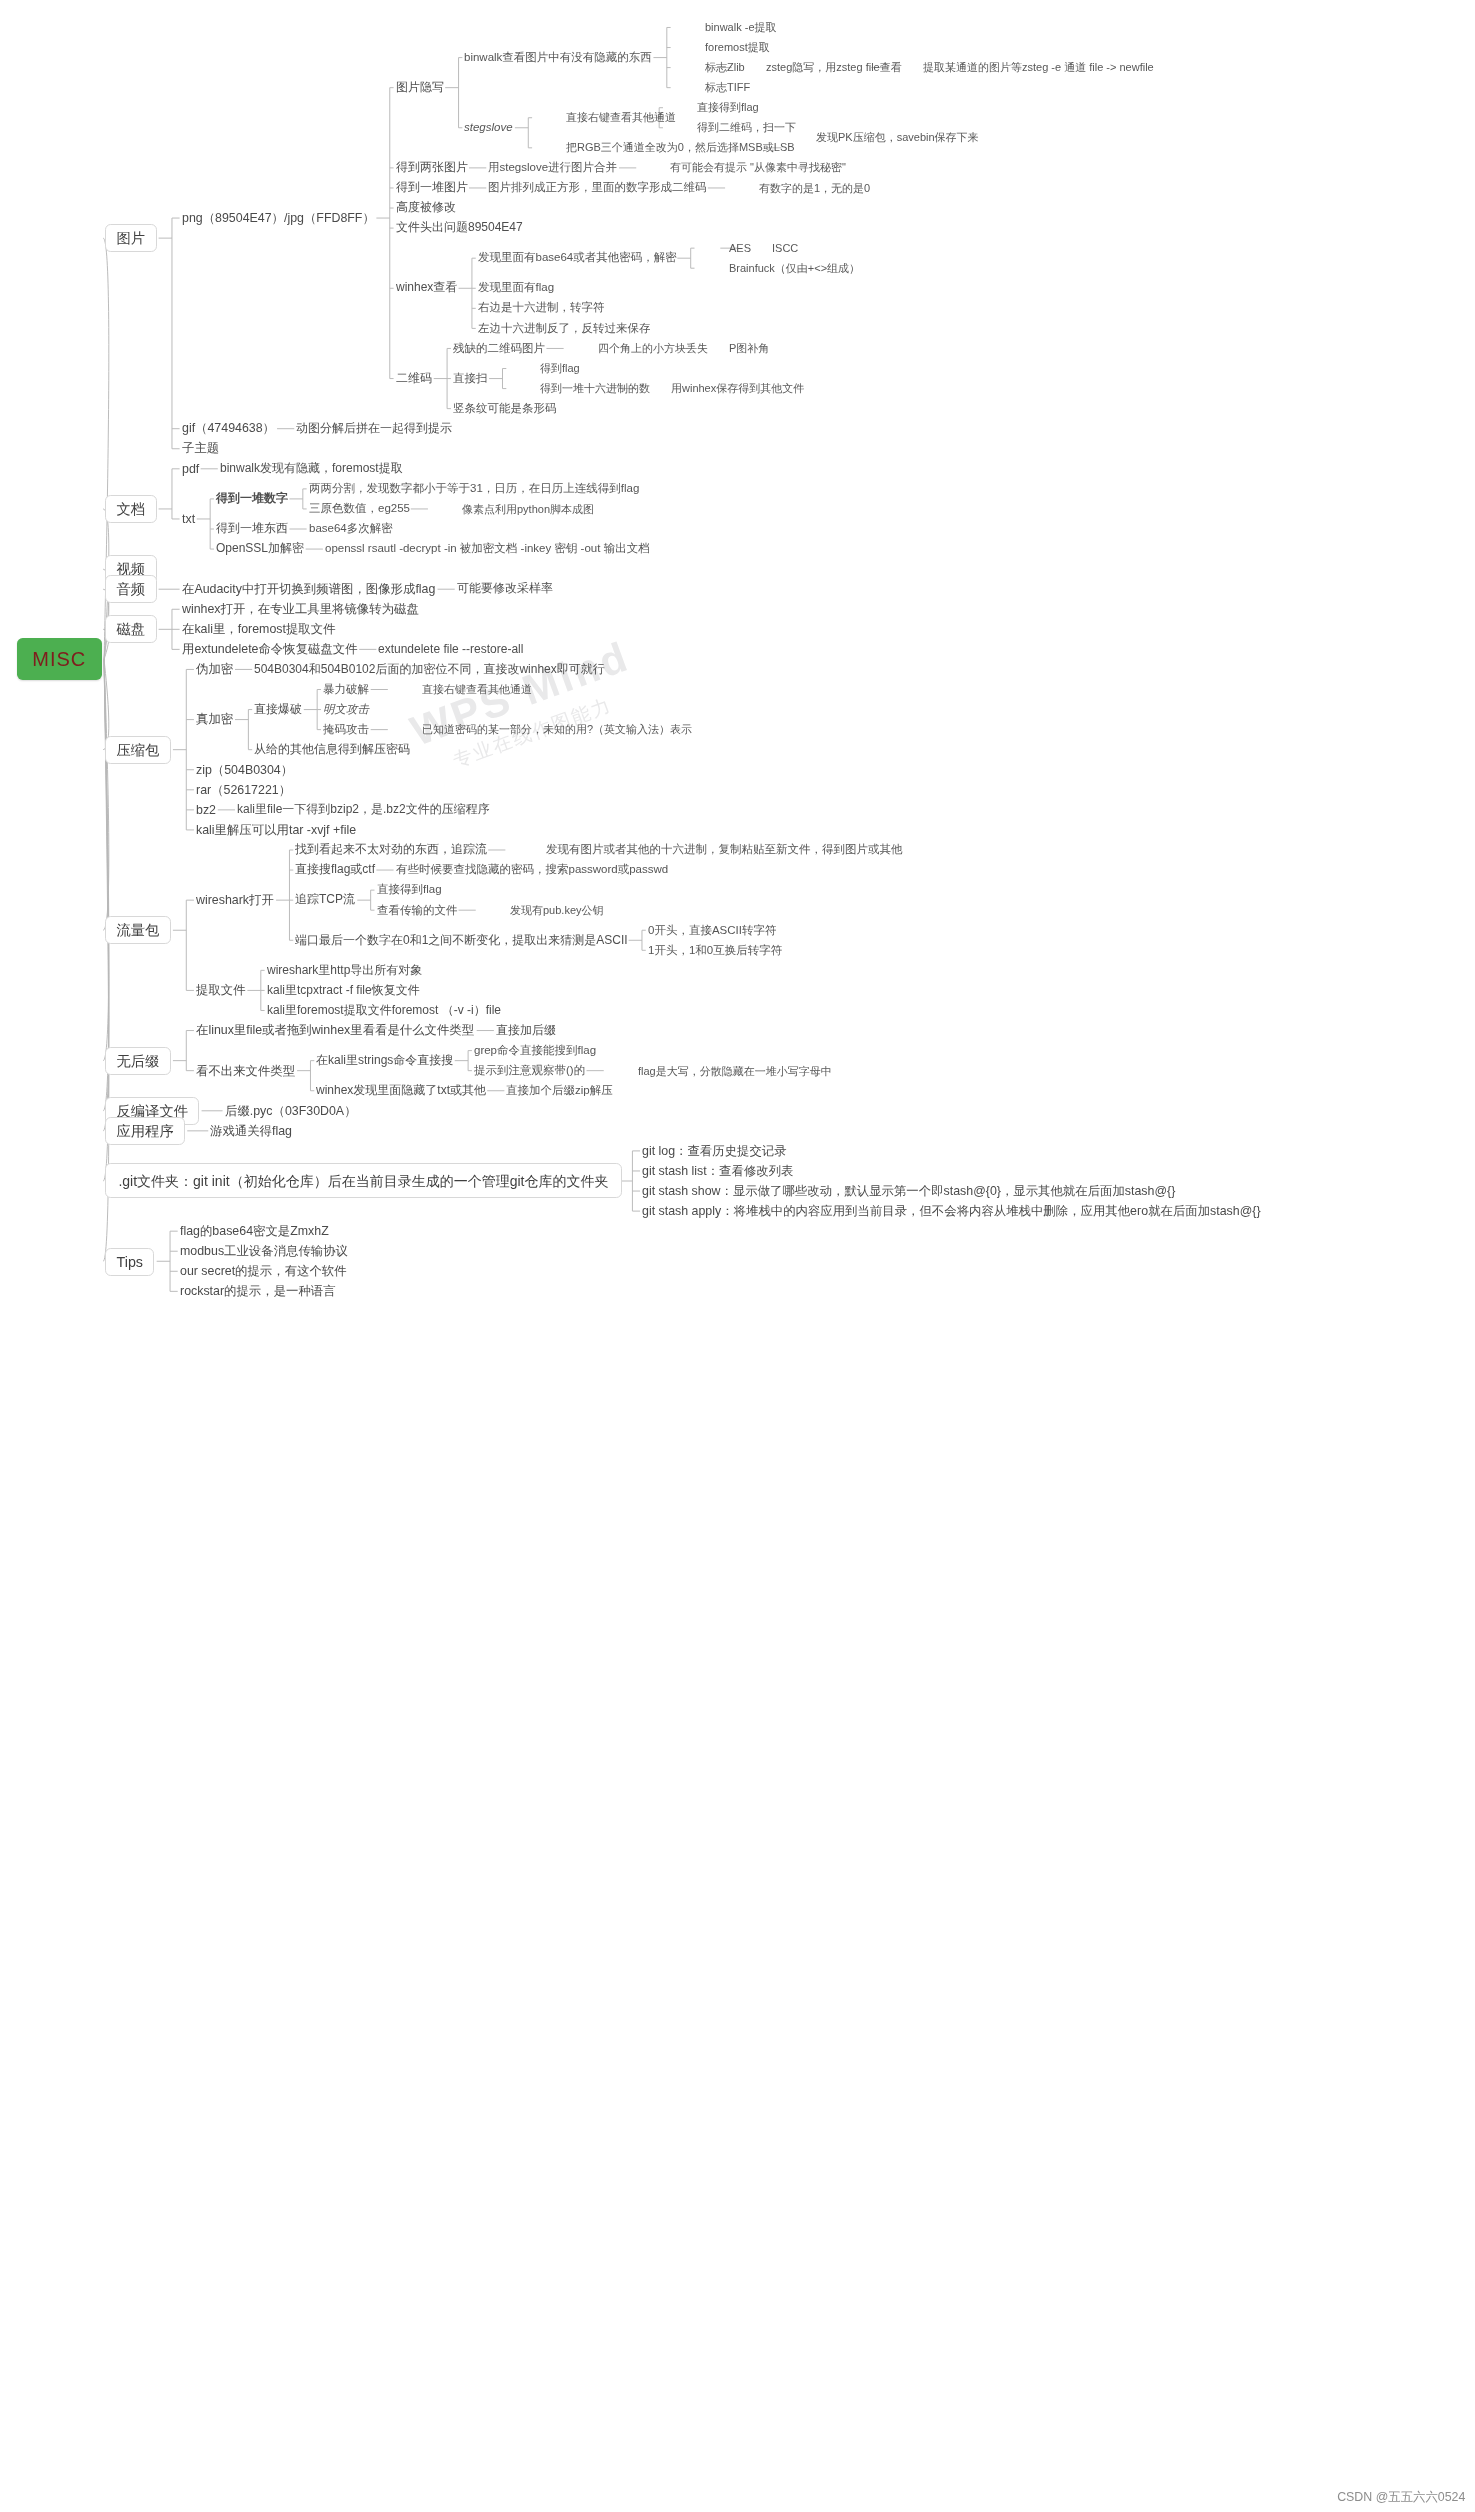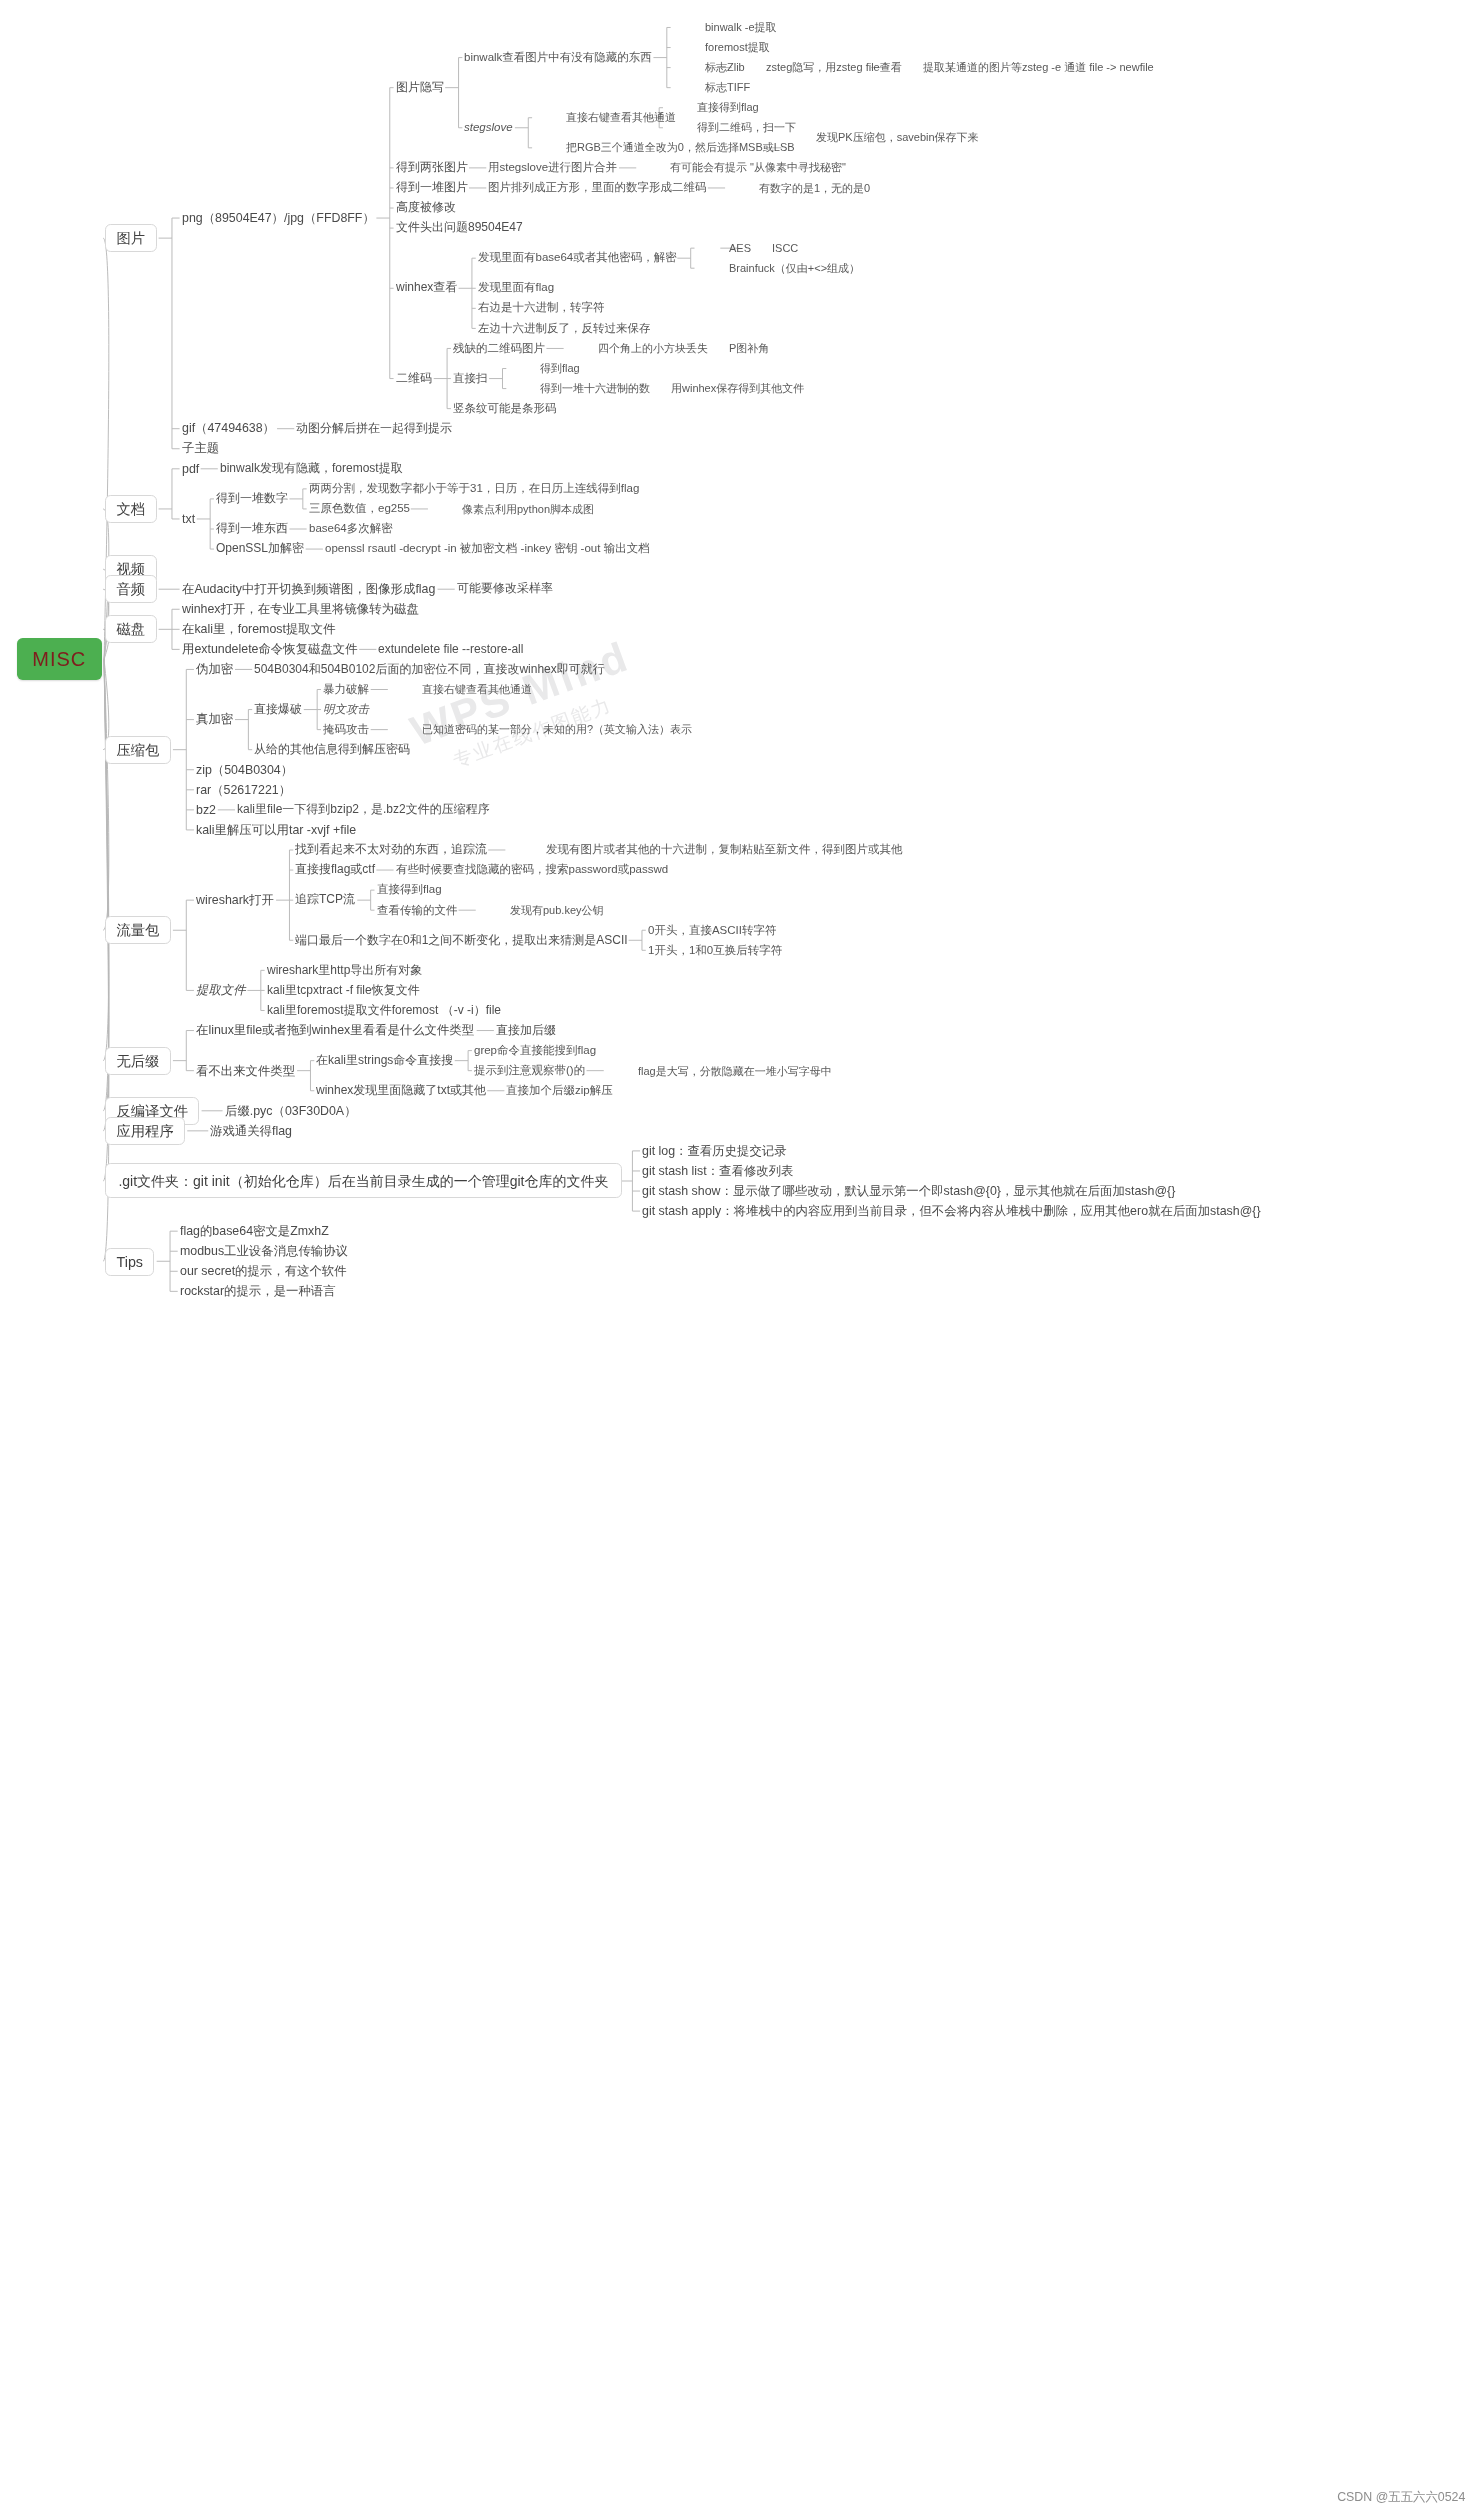--- a/index.html
+++ b/index.html
@@ -311,21 +311,21 @@
       <div class="node lvl5" style="left: 508px; top: 382px;">得到一堆十六进制的数</div>
       <div class="node lvl5" style="left: 639px; top: 382px;">用winhex保存得到其他文件</div>
       <div class="node lvl4" style="left: 453px; top: 402px;">竖条纹可能是条形码</div>
       <div class="node lvl2" style="left: 182px; top: 421px;">gif（47494638）</div>
       <div class="node lvl3" style="left: 296px; top: 422px;">动图分解后拼在一起得到提示</div>
       <div class="node lvl2" style="left: 182px; top: 441px;">子主题</div>
       <div class="node lvl1" style="left: 105px; top: 495px;">文档</div>
       <div class="node lvl2" style="left: 182px; top: 462px;">pdf</div>
       <div class="node lvl3" style="left: 220px; top: 462px;">binwalk发现有隐藏，foremost提取</div>
       <div class="node lvl2" style="left: 182px; top: 512px;">txt</div>
-      <div class="node lvl3" style="left: 216px; top: 492px;">得到一堆数字</div>
+      <div class="node lvl3" style="left: 216px; top: 492px; font-weight: bold;">得到一堆数字</div>
       <div class="node lvl4" style="left: 309px; top: 482px;">两两分割，发现数字都小于等于31，日历，在日历上连线得到flag</div>
       <div class="node lvl4" style="left: 309px; top: 502px;">三原色数值，eg255</div>
       <div class="node lvl5" style="left: 430px; top: 503px;">像素点利用python脚本成图</div>
       <div class="node lvl3" style="left: 216px; top: 522px; text-align: center;">得到一堆东西</div>
       <div class="node lvl4" style="left: 309px; top: 522px;">base64多次解密</div>
       <div class="node lvl3" style="left: 216px; top: 542px;">OpenSSL加解密</div>
       <div class="node lvl4" style="left: 325px; top: 542px;">openssl rsautl -decrypt -in 被加密文档 -inkey 密钥 -out 输出文档</div>
       <div class="node lvl1" style="left: 105px; top: 555px;">视频</div>
       <div class="node lvl1" style="left: 105px; top: 575px;">音频</div>
       <div class="node lvl2" style="left: 182px; top: 582px;">在Audacity中打开切换到频谱图，图像形成flag</div>
@@ -357,21 +357,21 @@
       <div class="node lvl4" style="left: 507px; top: 843px; margin-left: 39px;">发现有图片或者其他的十六进制，复制粘贴至新文件，得到图片或其他</div>
       <div class="node lvl3" style="left: 295px; top: 863px;">直接搜flag或ctf</div>
       <div class="node lvl4" style="left: 396px; top: 863px;">有些时候要查找隐藏的密码，搜索password或passwd</div>
       <div class="node lvl3" style="left: 295px; top: 893px;">追踪TCP流</div>
       <div class="node lvl4" style="left: 377px; top: 883px;">直接得到flag</div>
       <div class="node lvl4" style="left: 377px; top: 904px;">查看传输的文件</div>
       <div class="node lvl5" style="left: 478px; top: 904px;">发现有pub.key公钥</div>
       <div class="node lvl3" style="left: 295px; top: 934px;">端口最后一个数字在0和1之间不断变化，提取出来猜测是ASCII</div>
       <div class="node lvl4" style="left: 648px; top: 924px;">0开头，直接ASCII转字符</div>
       <div class="node lvl4" style="left: 648px; top: 944px;">1开头，1和0互换后转字符</div>
-      <div class="node lvl2" style="left: 196px; top: 983px; font-style: italic;">提取文件</div>
+      <div class="node lvl2" style="left: 196px; top: 983px;">提取文件</div>
       <div class="node lvl3" style="left: 267px; top: 964px;">wireshark里http导出所有对象</div>
       <div class="node lvl3" style="left: 267px; top: 984px;">kali里tcpxtract -f file恢复文件</div>
       <div class="node lvl3" style="left: 267px; top: 1004px;">kali里foremost提取文件foremost （-v -i）file</div>
       <div class="node lvl1" style="left: 105px; top: 1047px;">无后缀</div>
       <div class="node lvl2" style="left: 196px; top: 1023px;">在linux里file或者拖到winhex里看看是什么文件类型</div>
       <div class="node lvl3" style="left: 496px; top: 1024px;">直接加后缀</div>
       <div class="node lvl2" style="left: 196px; top: 1064px;">看不出来文件类型</div>
       <div class="node lvl3" style="left: 316px; top: 1054px;">在kali里strings命令直接搜</div>
       <div class="node lvl4" style="left: 474px; top: 1044px;">grep命令直接能搜到flag</div>
       <div class="node lvl4" style="left: 474px; top: 1064px;">提示到注意观察带()的</div>

